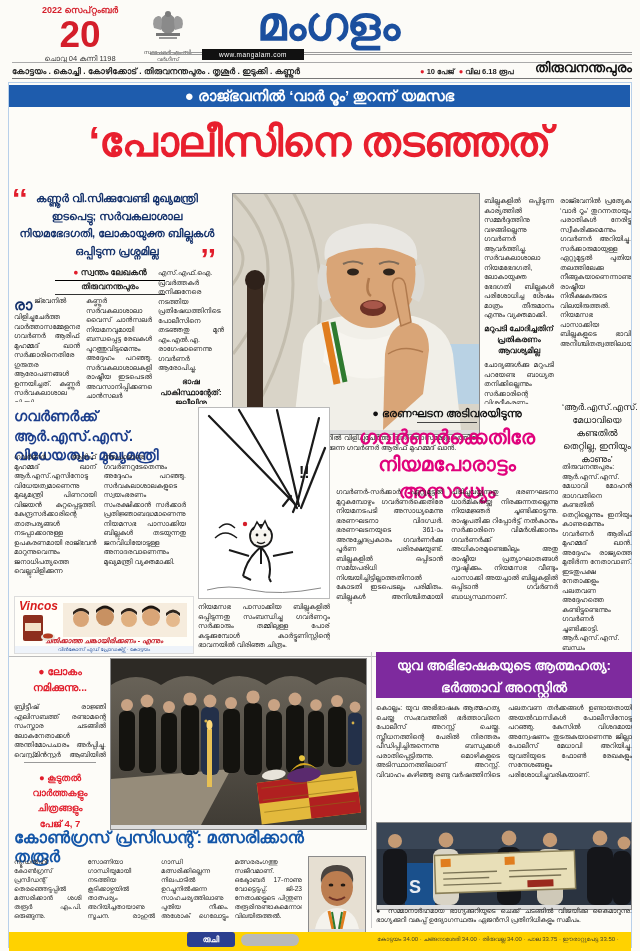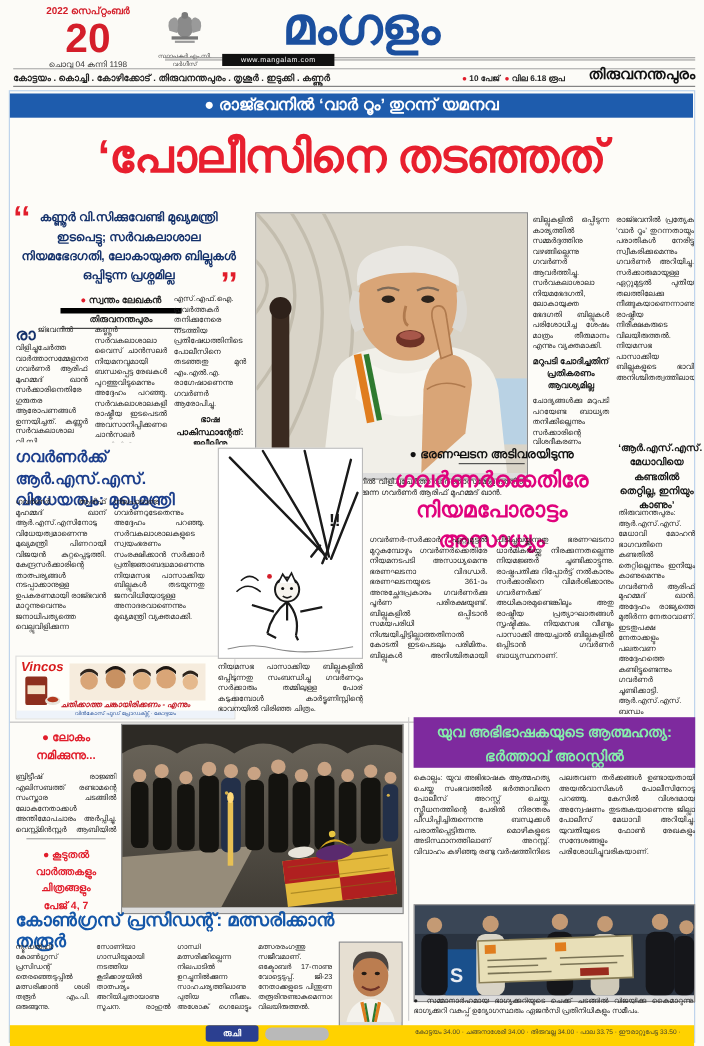--- a/index.html
+++ b/index.html
@@ -40,74 +40,74 @@
   
   .kickerbar { left:9px; top:85px; width:621px; height:22px; background:#1e5cad;
                color:#fff; font-weight:bold; font-size:15px; text-align:center; line-height:22px; }
   .lead-head { left:9px; top:106px; width:621px; text-align:center; color:#e81f2e;
                font-size:42px; font-weight:900; line-height:72px; letter-spacing:-1px; }
   .quoteblk  { left:16px; top:190px; width:202px; text-align:center; color:#14316b;
                font-weight:bold; font-size:11px; line-height:1.6; }
   .qmark { position:absolute; color:#e11d2b; font-size:30px; font-weight:900; line-height:1; }
   .qopen { left:-4px; top:-6px; } .qclose{ right:2px; bottom:-14px; }
   .byline { left:55px; top:267px; width:110px; text-align:center; }
-  .byline .b1 { font-size:8.5px; font-weight:bold; border-bottom:5px solid #000000; padding-bottom:2px; }
+  .byline .b1 { font-size:8.5px; font-weight:bold; border-bottom:1px solid #000000; padding-bottom:2px; }
   .byline .b2 { font-size:8px; font-weight:bold; border-bottom:1px solid #333; padding:1px 0 2px; }
   .bodytxt { font-size:7px; line-height:1.36; color:#222; }
   .colA { left:14px;  top:296px; width:66px; height:106px; }
   .colB { left:86px;  top:296px; width:66px; height:106px; }
   .colC { left:158px; top:268px; width:66px; height:136px; }
   .colD { left:484px; top:196px; width:70px; height:208px; }
   .colE { left:560px; top:196px; width:71px; height:208px; }
   .dropcap { float:left; color:#14316b; font-size:15px; font-weight:bold; line-height:1; padding:1px 2px 0 0; }
   .subhead { font-size:7.8px; font-weight:bold; color:#111; text-align:center; line-height:1.4; margin:4px 0; }
   .photo-frame { border:1px solid #8b8b8b; background:#ddd; }
   .gov-photo { left:232px; top:193px; }
   .gov-cap { left:232px; top:433px; width:246px; font-size:7.2px; line-height:1.35; color:#222; }
   .cap-lead { font-weight:bold; }
 
   
   .s2-head { left:14px; top:407px; width:154px; color:#1c3e8c; font-weight:bold;
              font-size:14.5px; line-height:1.35; }
   .s2-body { left:14px; top:452px; width:172px; height:138px; column-count:2; column-gap:7px; }
 
   
-  .ad { left:14px; top:596px; width:200px; height:58px; background:#fffef9; border:1px solid #ddd; }
+  .ad { left:14px; top:596px; width:180px; height:58px; background:#fffef9; border:1px solid #ddd; }
   .ad-logo { position:absolute; left:4px; top:2px; color:#d81c1c; font-weight:900; font-style:italic; font-size:12px; }
   .ad-tag  { position:absolute; left:0; bottom:8px; width:100%; text-align:center;
              color:#c41420; font-weight:bold; font-size:7px; font-style:italic; }
   .ad-addr { position:absolute; left:0; bottom:0; width:100%; height:7px; background:#eef3fa;
              color:#29539b; font-size:5px; line-height:7px; text-align:center; overflow:hidden; }
 
   
   .cartoon { left:198px; top:407px; width:132px; height:192px; background:#fff; border:1px solid #bbb; }
   .cartoon-cap { left:198px; top:602px; width:132px; height:52px; }
 
   
   .s3-kicker { left:336px; top:407px; width:222px; text-align:center; font-size:11px; font-weight:bold; color:#111; }
   .s3-kicker .kline { display:block; width:60px; margin:2px auto 0; border-top:1.5px solid #444; }
   .s3-head { left:336px; top:424px; width:222px; text-align:center; color:#e0027c;
              font-weight:900; font-size:20px; line-height:1.35; }
   .s3-body { left:336px; top:487px; width:222px; height:168px; column-count:2; column-gap:8px; }
   .s3-side-head { left:562px; top:401px; width:70px; text-align:center; font-size:9px;
-                  font-weight:bold; color:#111; line-height:1.45; }
+                  font-weight:normal; color:#111; line-height:1.45; }
   .s3-side-body { left:562px; top:462px; width:70px; height:188px; }
 
   .hdiv { border-top:1px solid #bbb; }
 
   
   .world-head { left:14px; top:664px; width:92px; text-align:center; color:#e11d2b;
                 font-weight:bold; font-size:10.5px; line-height:1.5; }
   .world-body { left:14px; top:702px; width:92px; height:56px; }
   .world-div  { left:24px; top:762px; width:72px; border-top:1px solid #999; }
   .promo { left:14px; top:770px; width:92px; text-align:center; color:#e11d2b;
            font-weight:bold; font-size:9.5px; line-height:1.6; }
   .funeral { left:110px; top:658px; }
   .vline { left:371px; top:652px; height:276px; border-left:1px solid #ccc; }
-  .s4-head { left:376px; top:652px; width:256px; height:46px; background:#7e2a9e; color:#86efac;
+  .s4-head { left:376px; top:652px; width:256px; height:46px; background:#7e2a9e; color:#ffffff;
              font-weight:bold; font-size:13.5px; text-align:center; line-height:1.6; padding-top:3px; }
   .s4-body { left:376px; top:703px; width:256px; height:116px; column-count:2; column-gap:8px; }
   .s5-head { left:14px; top:828px; width:300px; color:#1456a8; font-weight:900; font-size:16.5px; }
   .s5-body { left:14px; top:858px; width:288px; height:72px; column-count:4; column-gap:6px; font-size:6.6px; }
   .tharoor { left:308px; top:856px; }
   .cheque  { left:376px; top:822px; }
   .cheque-cap { left:376px; top:907px; width:256px; height:23px; font-size:6.8px; line-height:1.3; }
 
   
   .strip { left:9px; top:932px; width:622px; height:30px; background:#ffd200; }
@@ -150,21 +150,21 @@
     <span class="reddot">●</span>
     <span>10 പേജ്</span>&nbsp;
     <span class="reddot">●</span>
     <span>വില 6.18 രൂപ</span>
   </div>
   <div class="abs edition">തിരുവനന്തപുരം</div>
   <div class="abs rule-c"></div>
 
   <div class="abs frame"></div>
 
-  <div class="abs kickerbar">● രാജ്ഭവനിൽ ‘വാർ റൂം’ തുറന്ന് യമനവ</div>
+  <div class="abs kickerbar">● രാജ്ഭവനിൽ ‘വാർ റൂം’ തുറന്ന് യമസഭ</div>
   <div class="abs lead-head">‘പോലീസിനെ തടഞ്ഞത് രാഗേഷ്’</div>
 
   <div class="abs quoteblk">
     <span class="qmark qopen">‘‘</span>
     <span>കണ്ണൂർ വി.സിക്കുവേണ്ടി മുഖ്യമന്ത്രി ഇടപെട്ടു; സർവകലാശാല നിയമഭേദഗതി, ലോകായുക്ത ബില്ലുകൾ ഒപ്പിടുന്ന പ്രശ്നമില്ല</span>
     <span class="qmark qclose">’’</span>
   </div>
 
   <div class="abs byline">
     <div class="b1">

